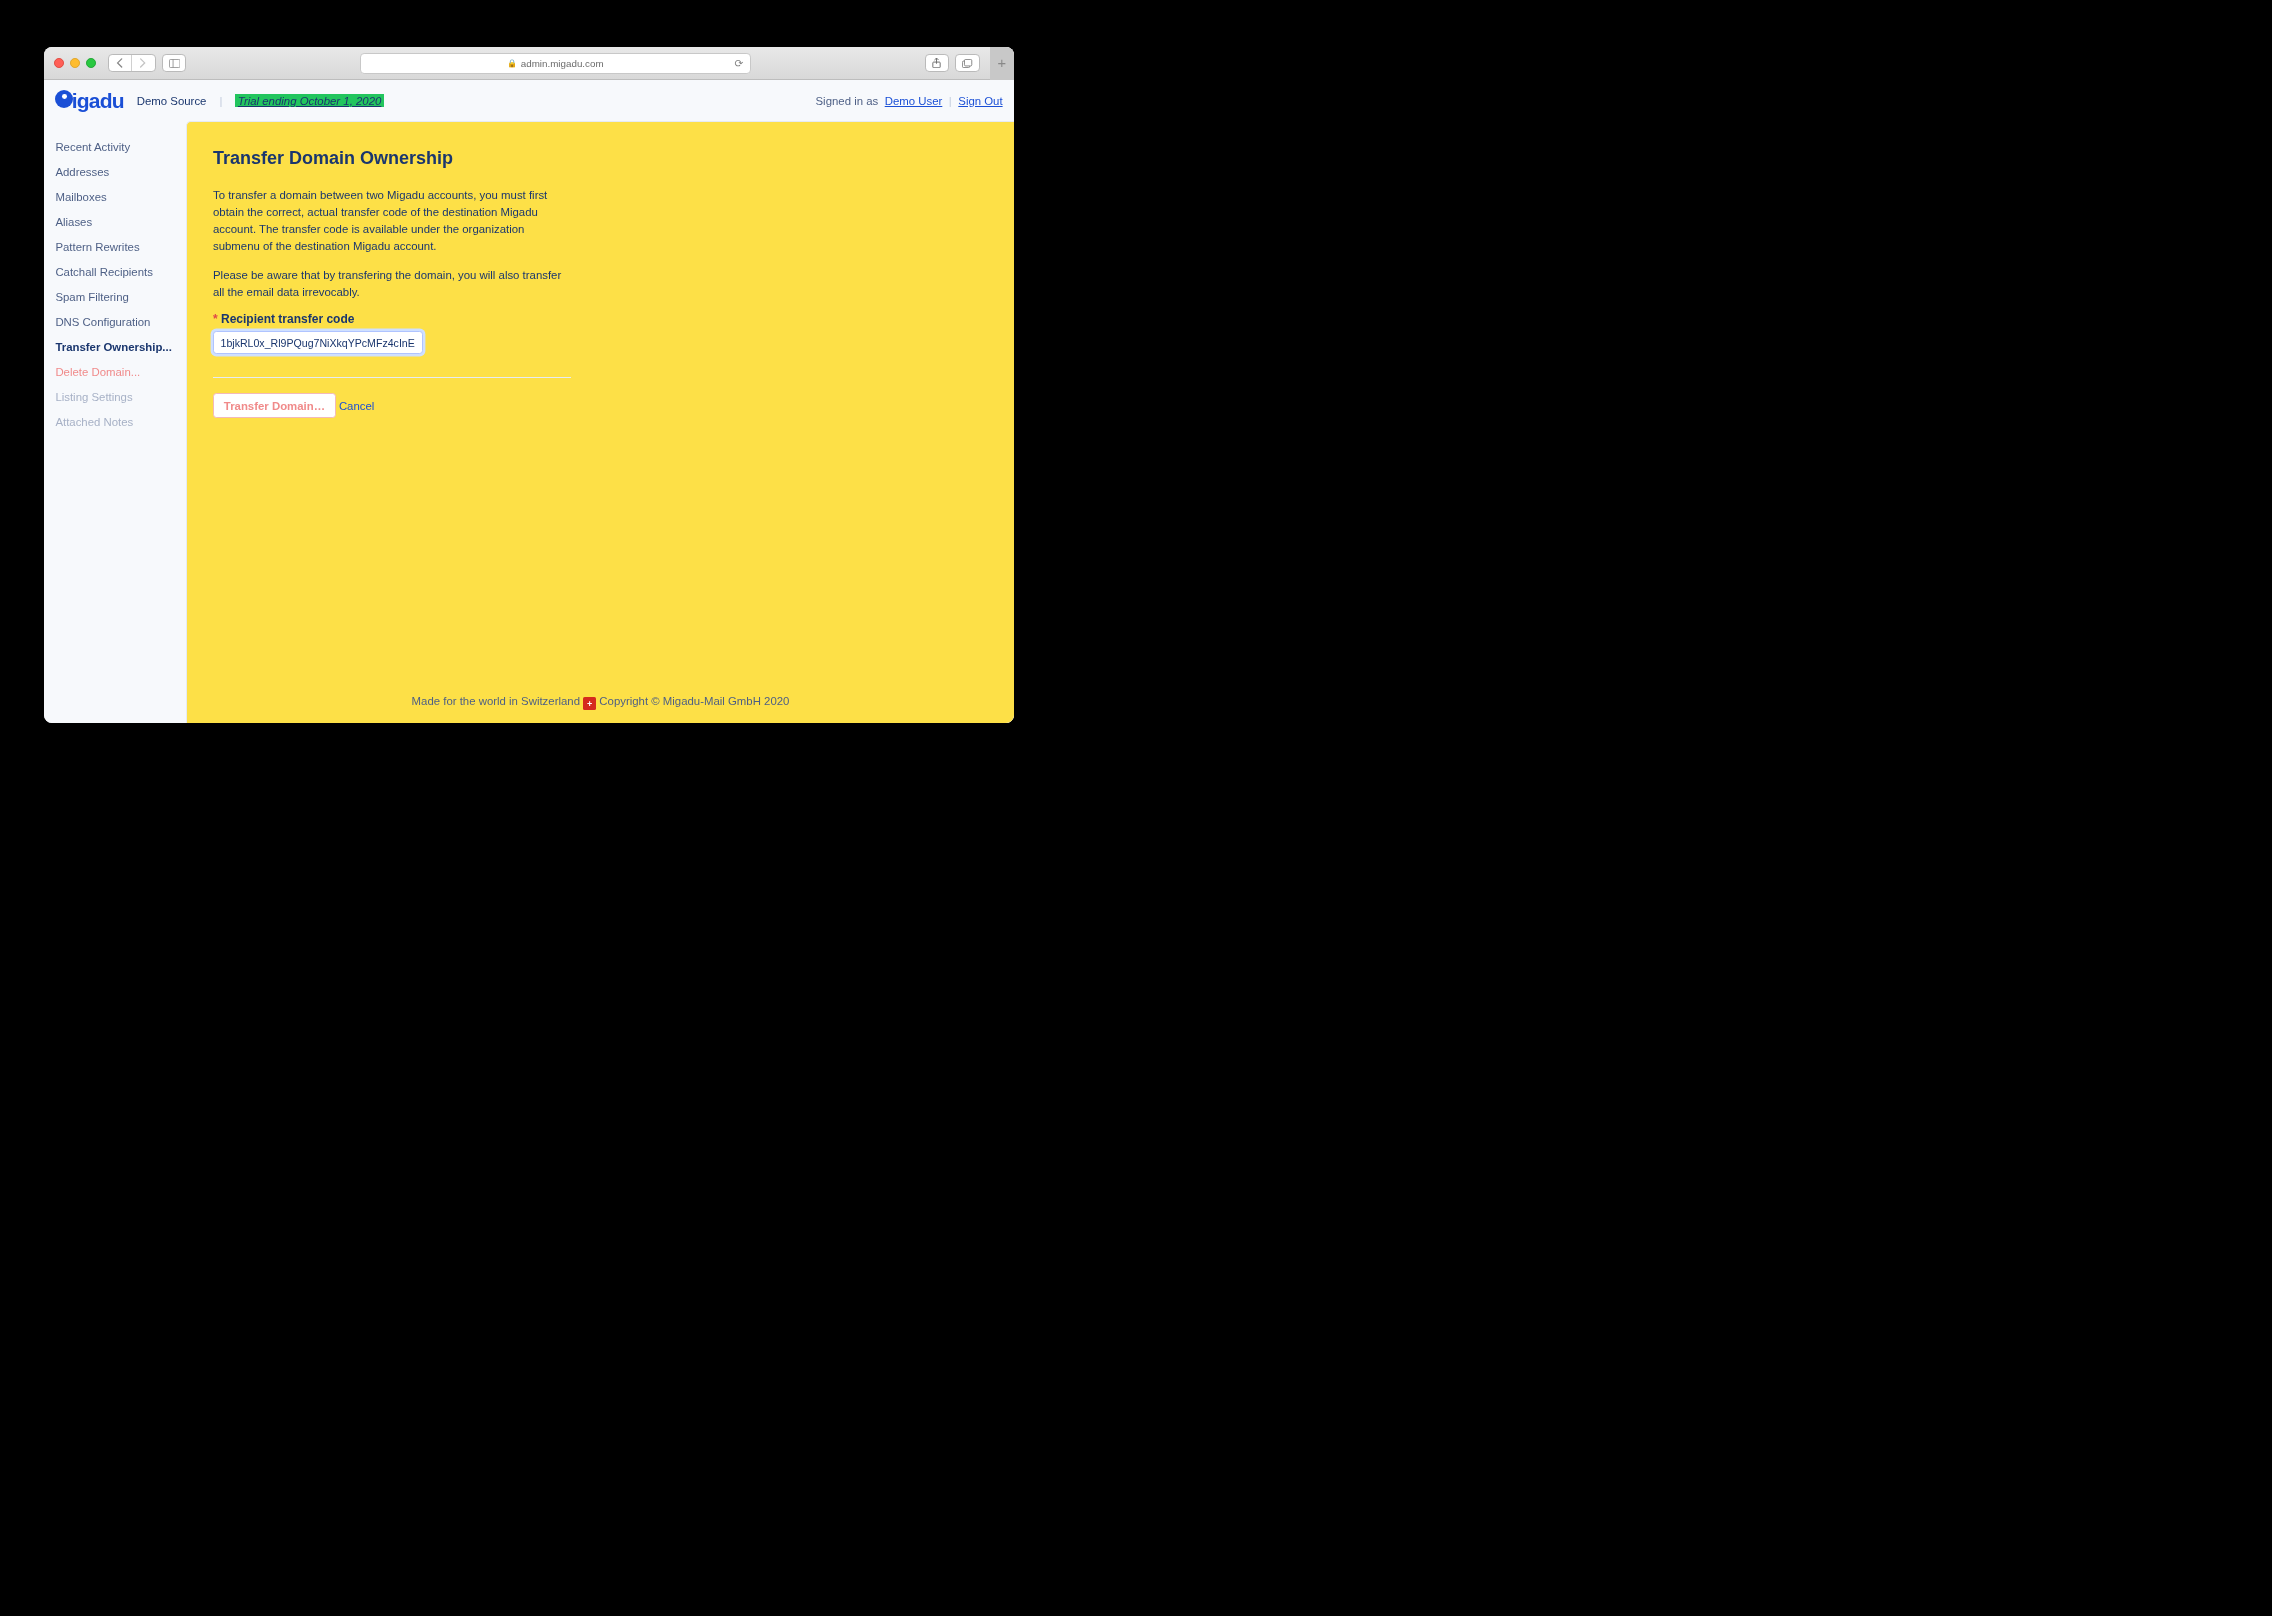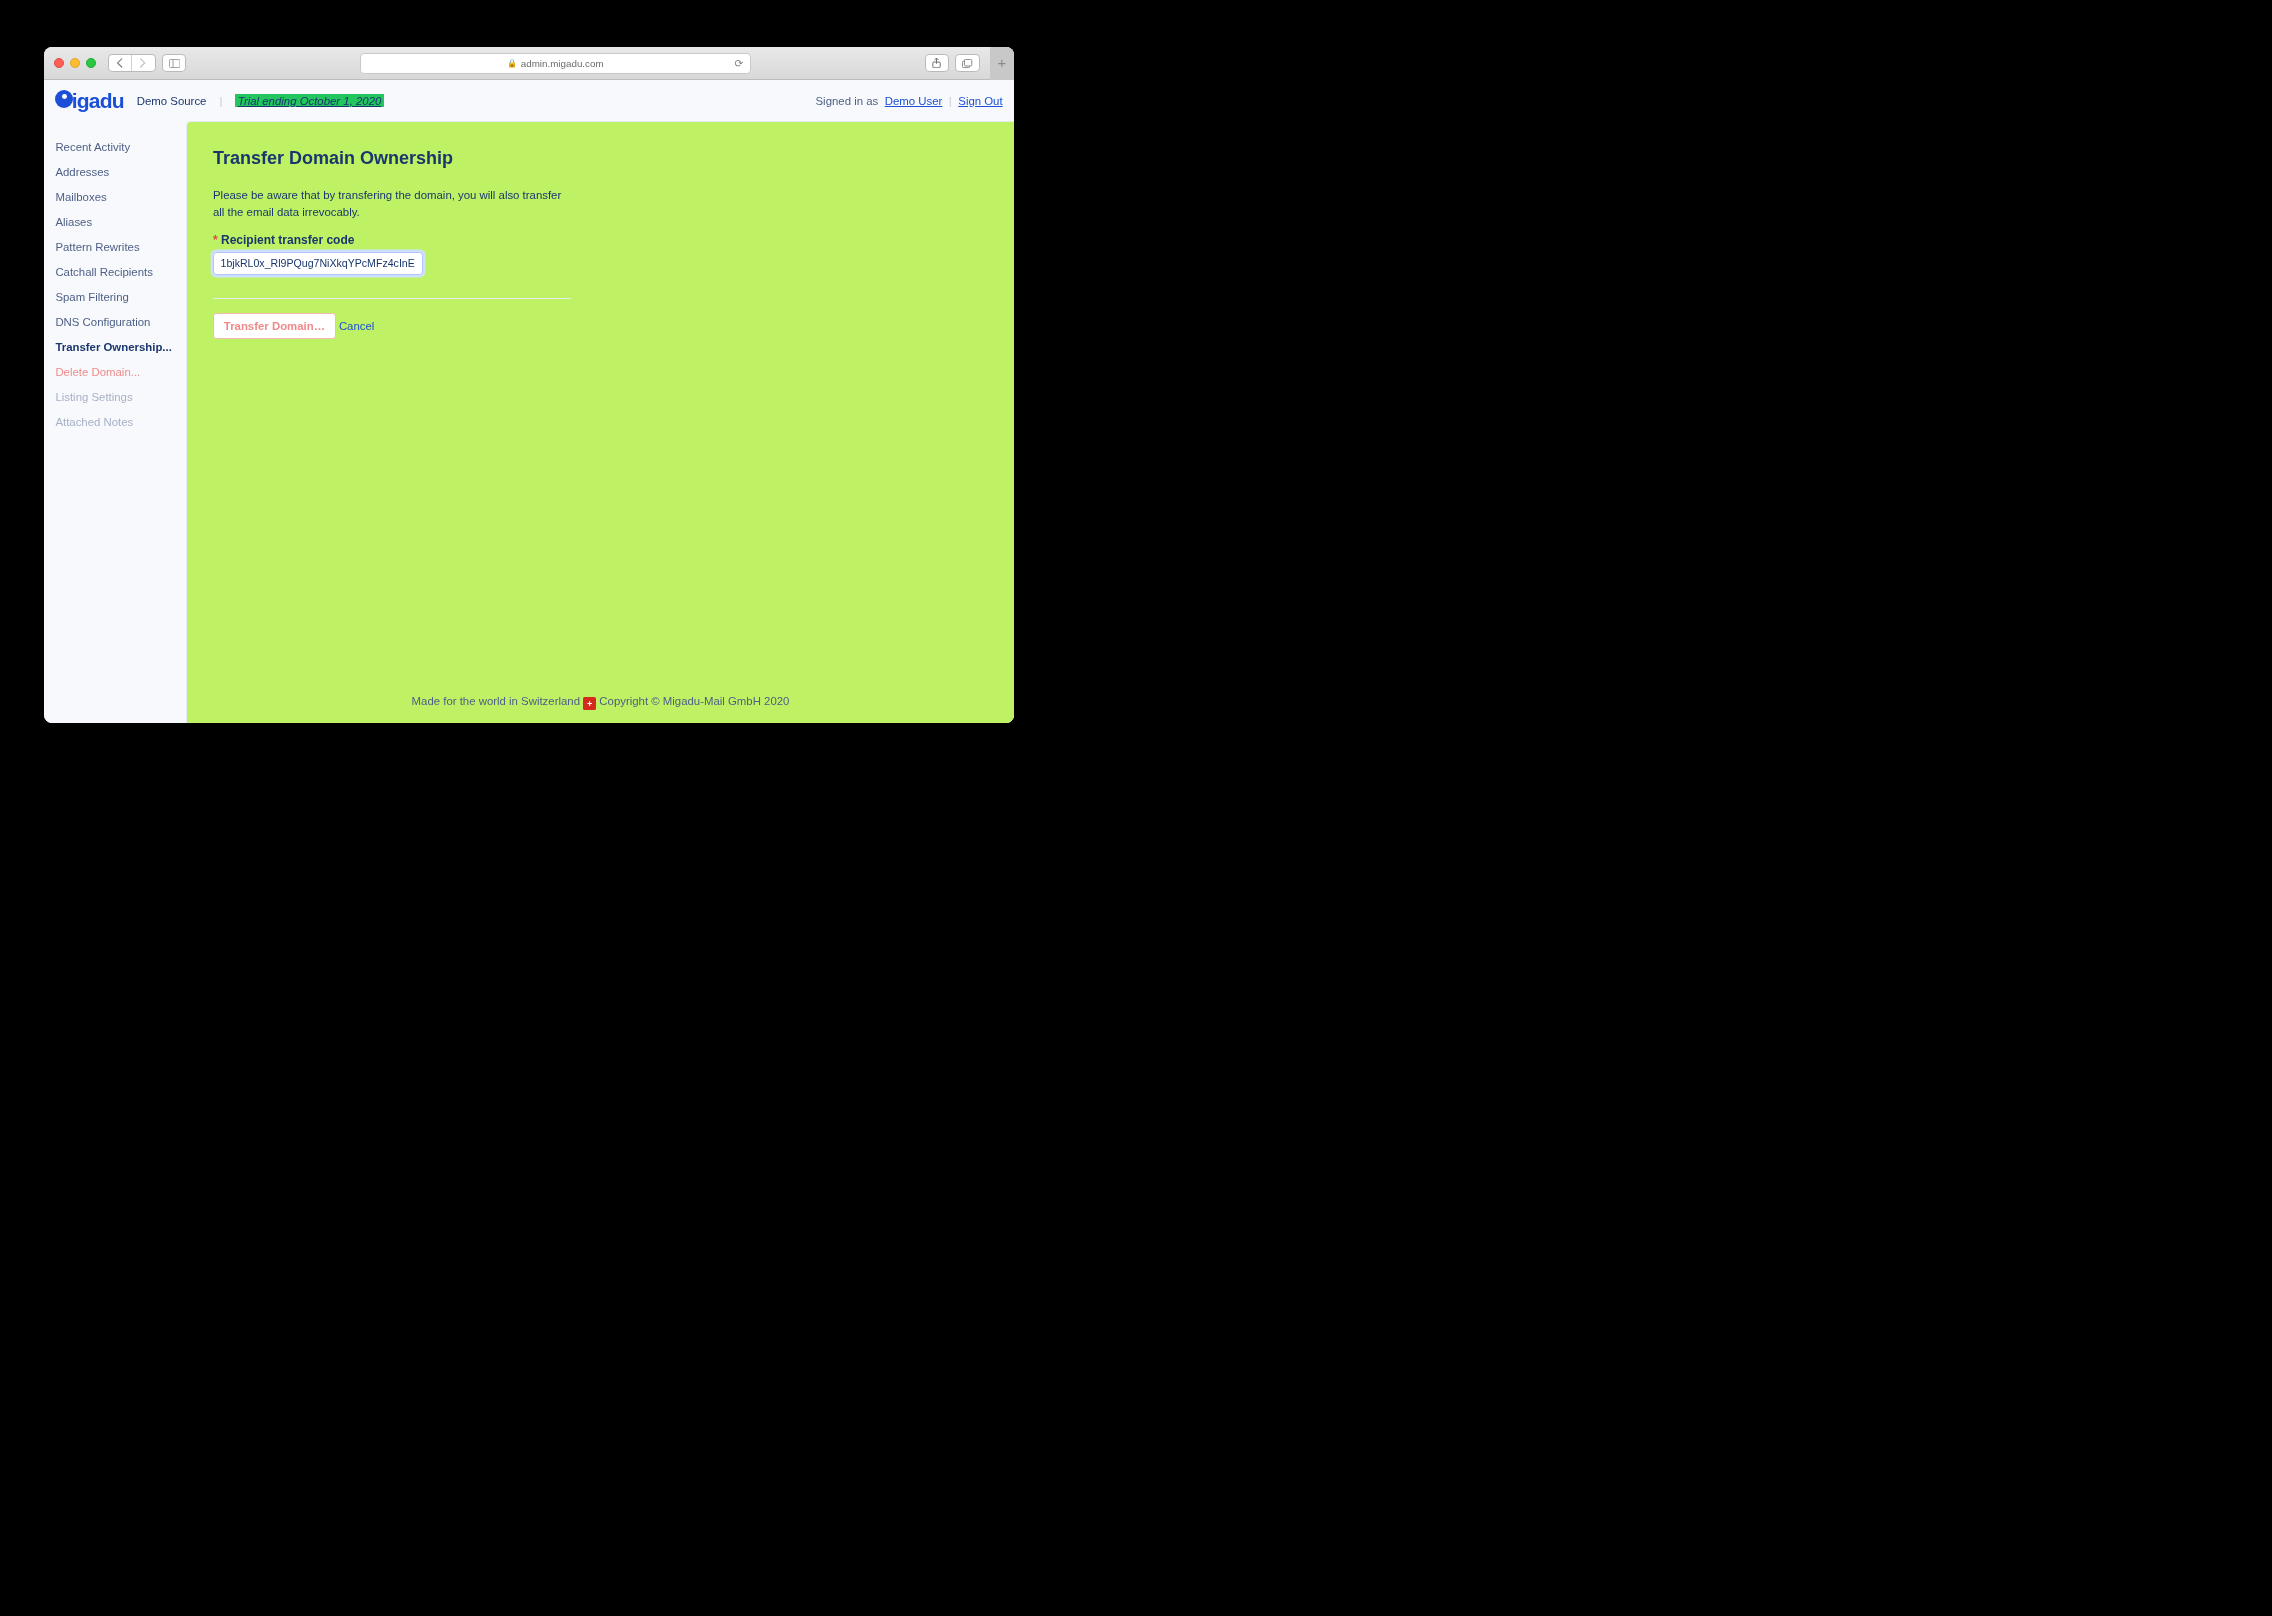--- a/index.html
+++ b/index.html
@@ -160,21 +160,21 @@
     .sub-item {
       margin-left: 6.5px;
       border-left: 2.4px solid #d9e1f0;
       padding: 6.5px 0 6.5px 8.1px;
       font-weight: 700;
       color: #1a366e;
       font-size: 11px;
     }
     .main {
       flex: 1;
-      background: #bef264;
+      background: #fde047;
       border-left: 0.8px solid #e6ebf3;
       border-top: 0.8px solid #e6ebf3;
       border-top-left-radius: 4.9px;
       padding: 26px 26px 13px 26px;
       display: flex;
       flex-direction: column;
     }
     .main h1 {
       color: #1a366e;
       font-size: 18px;
@@ -318,20 +318,21 @@
         <a class="nav-item">DNS Configuration</a>
         <a class="nav-item bold">Transfer Ownership...</a>
         <a class="nav-item danger">Delete Domain...</a>
         <a class="nav-item muted">Listing Settings</a>
         <a class="nav-item muted">Attached Notes</a>
       </div>
 
       <div class="main">
         <h1>Transfer Domain Ownership</h1>
         <div class="content-block">
+          <p class="para">To transfer a domain between two Migadu accounts, you must first obtain the correct, actual transfer code of the destination Migadu account. The transfer code is available under the organization submenu of the destination Migadu account.</p>
           <p class="para">Please be aware that by transfering the domain, you will also transfer all the email data irrevocably.</p>
           <div class="form-label">
             <span class="req">*</span>
             <span>Recipient transfer code</span>
           </div>
           <input class="code-input" type="text" value="1bjkRL0x_Rl9PQug7NiXkqYPcMFz4cInE" style="">
           <div class="actions">
             <button class="btn-transfer">Transfer Domain…</button>
             <a class="cancel">Cancel</a>
           </div>

